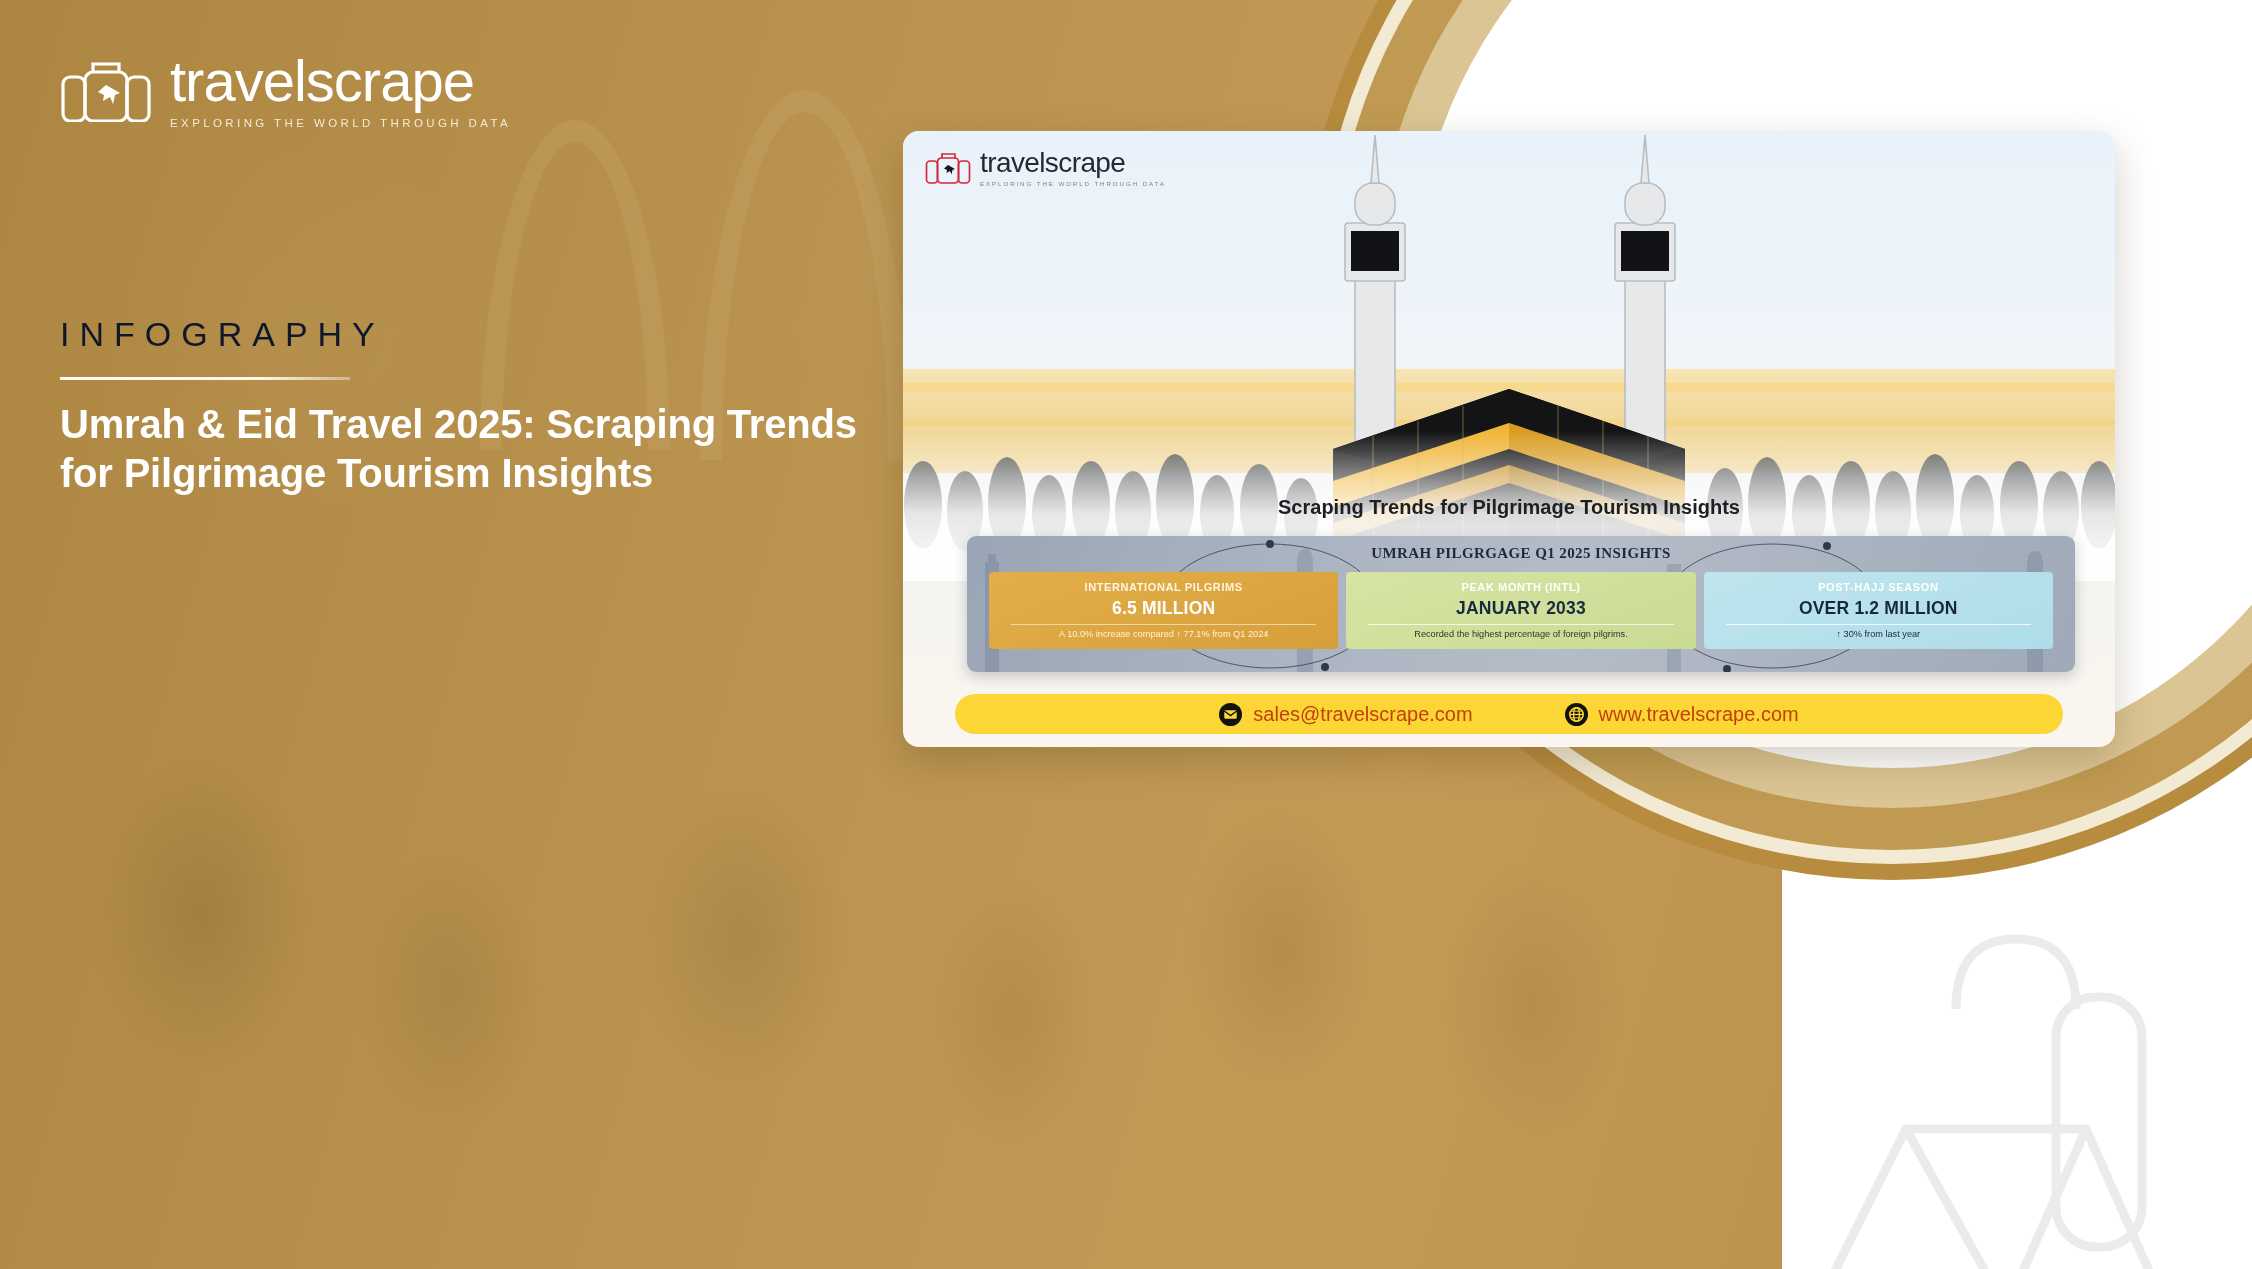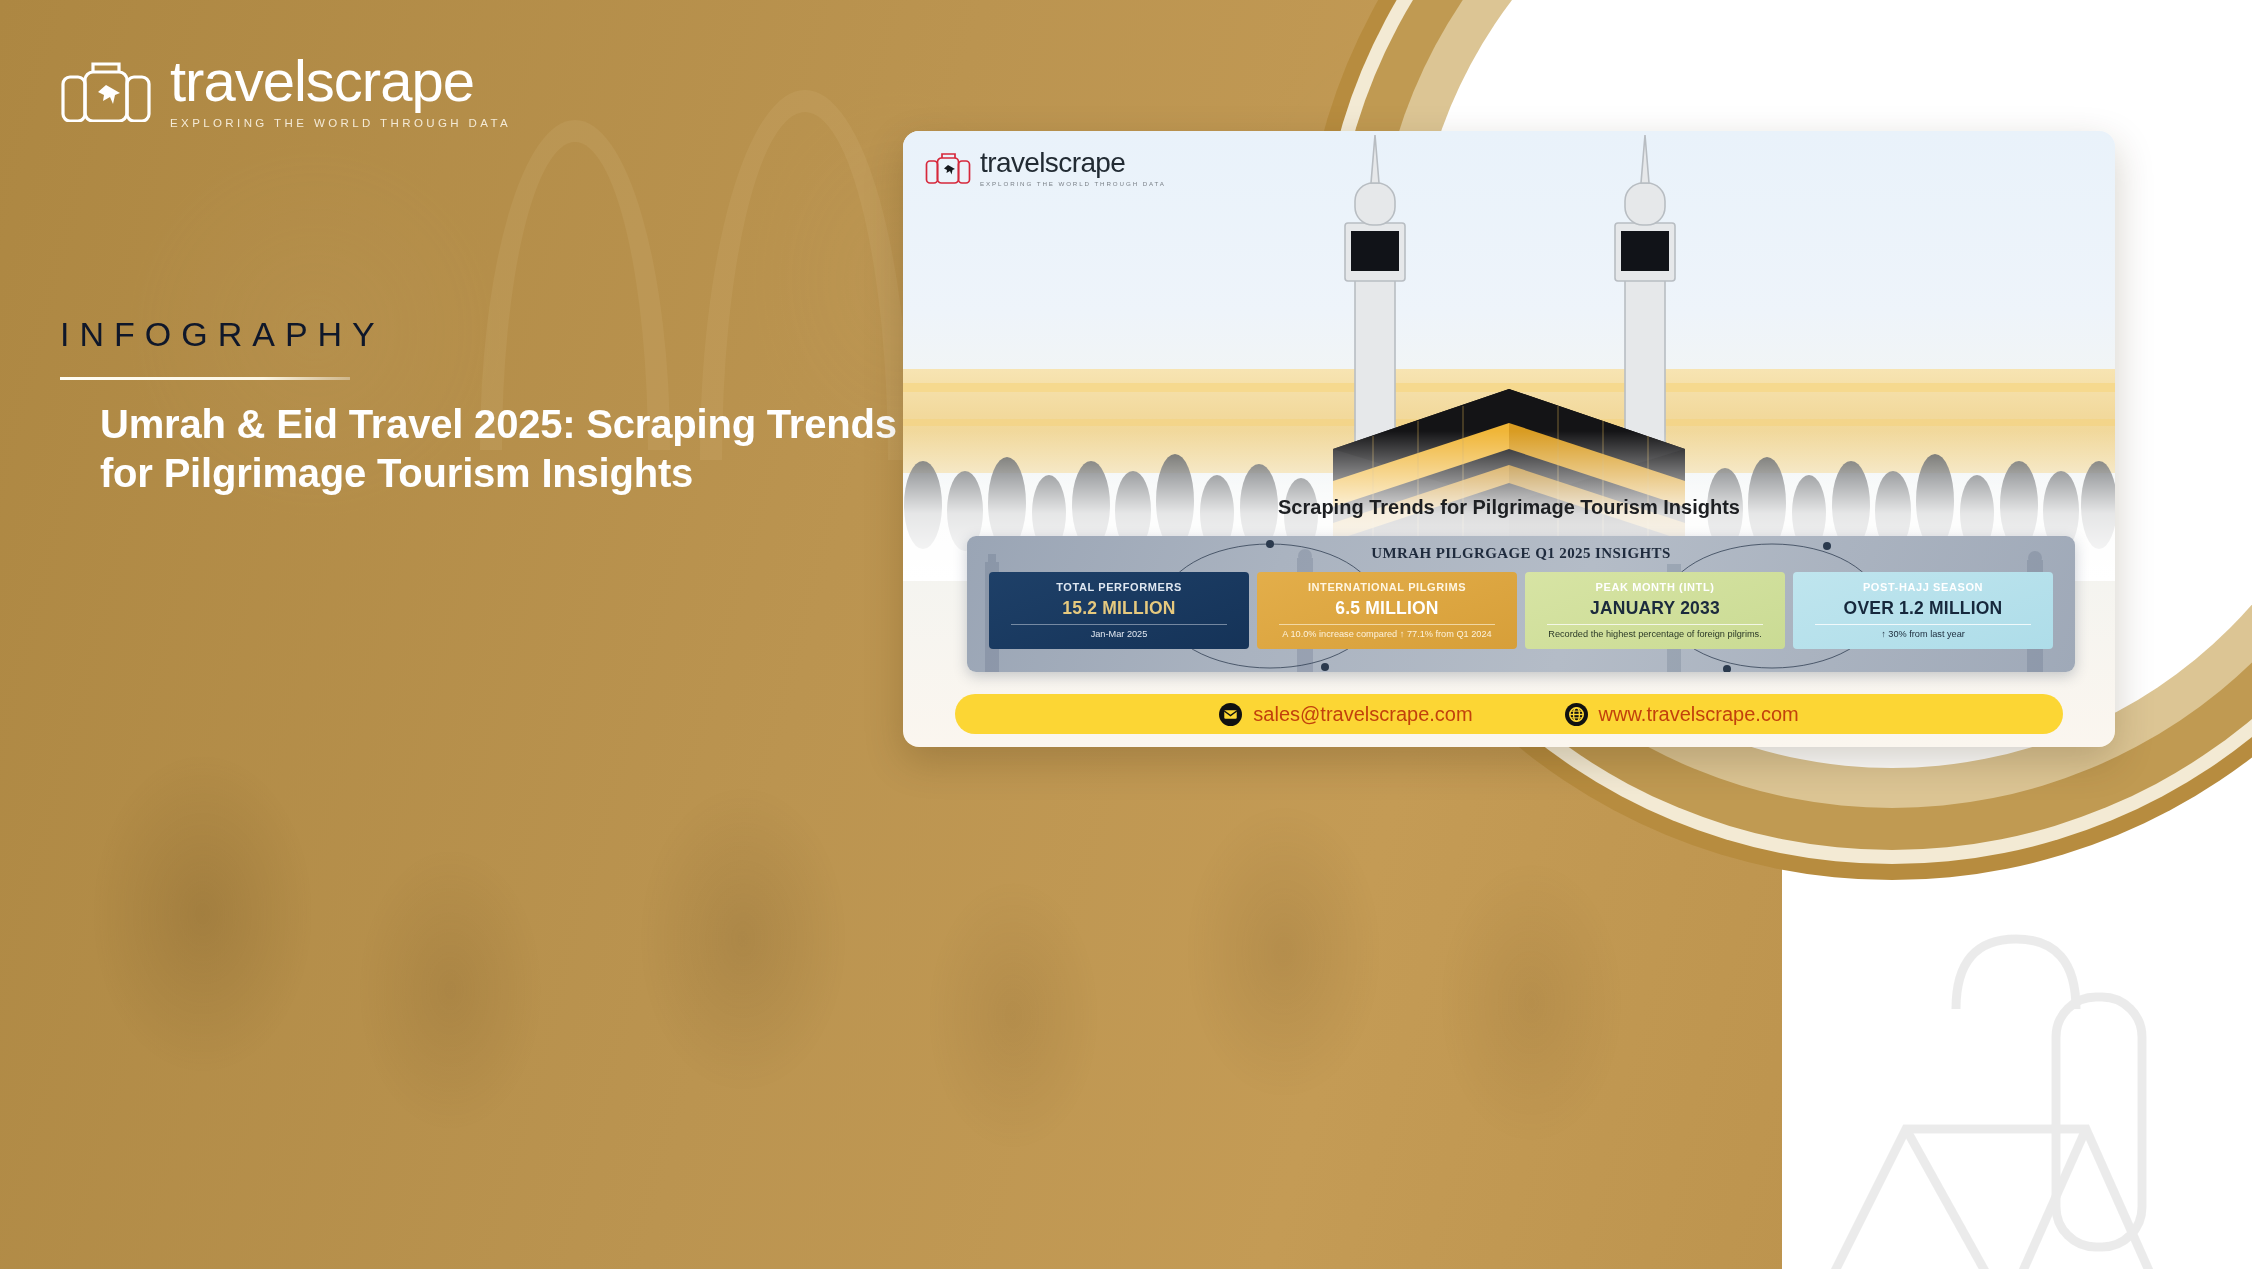--- a/index.html
+++ b/index.html
@@ -79,21 +79,20 @@
     font-size:34px; letter-spacing:10px; color:#0f172a; font-weight:300;
   }
   .kicker-rule{
     position:absolute; left:60px; top:377px; width:290px; height:3px;
     background:linear-gradient(90deg,#fffdf4,#fdf6e4 70%,rgba(255,255,255,.35));
   }
   .headline{
     position:absolute; left:60px; top:400px; width:840px;
     font-size:40px; line-height:1.22; font-weight:700; color:#ffffff;
     letter-spacing:-.2px;
-    margin-left:40px;
   }
 
   
   .card{
     position:absolute; left:903px; top:131px; width:1212px; height:616px;
     border-radius:16px; overflow:hidden;
     background:linear-gradient(180deg,#eef4fa 0%,#e8f1f8 40%,#f4f4f0 70%,#fbf6ef 100%);
     box-shadow:0 14px 38px rgba(60,40,10,.22);
   }
   .sky{
@@ -355,26 +354,20 @@
         <ellipse cx="303" cy="70" rx="108" ry="62"></ellipse>
         <ellipse cx="805" cy="70" rx="108" ry="62"></ellipse>
       </g>
       <circle cx="303" cy="8" r="4" fill="#2b3a4e"></circle>
       <circle cx="358" cy="131" r="4" fill="#2b3a4e"></circle>
       <circle cx="860" cy="10" r="4" fill="#2b3a4e"></circle>
       <circle cx="760" cy="133" r="4" fill="#2b3a4e"></circle>
     </svg>
 
     <div class="cards-row">
-      <div class="stat s1">
-        <div class="lbl">TOTAL PERFORMERS</div>
-        <div class="val">15.2 MILLION</div>
-        <div class="divider"></div>
-        <div class="note">Jan-Mar 2025</div>
-      </div>
       <div class="stat s2">
         <div class="lbl">INTERNATIONAL PILGRIMS</div>
         <div class="val">6.5 MILLION</div>
         <div class="divider"></div>
         <div class="note">A 10.0% increase compared ↑ 77.1% from Q1 2024</div>
       </div>
       <div class="stat s3">
         <div class="lbl">PEAK MONTH (INTL)</div>
         <div class="val">JANUARY 2033</div>
         <div class="divider"></div>

